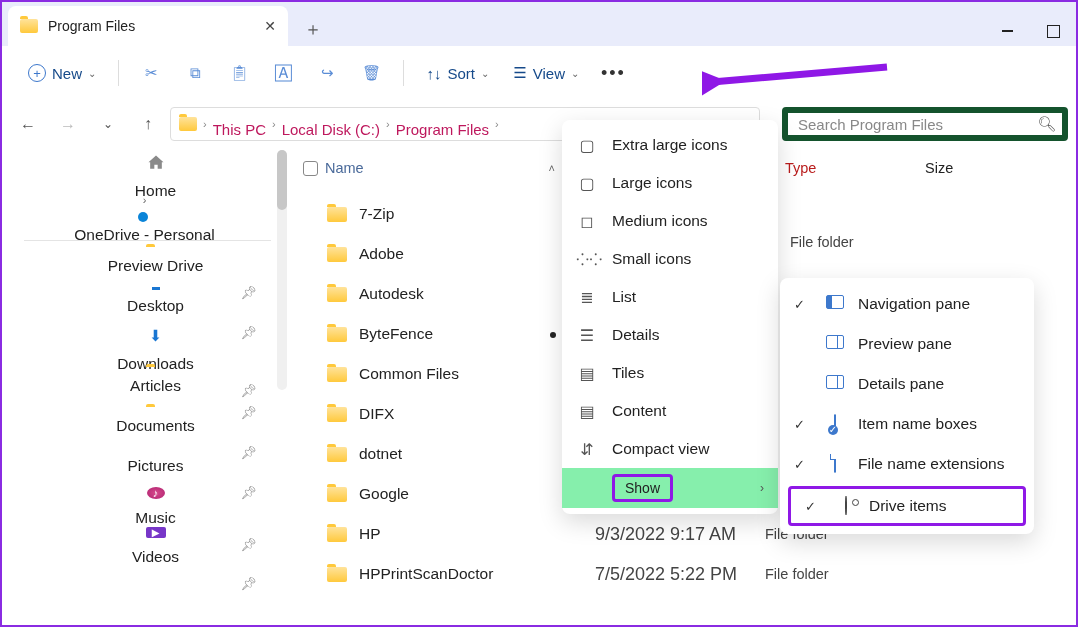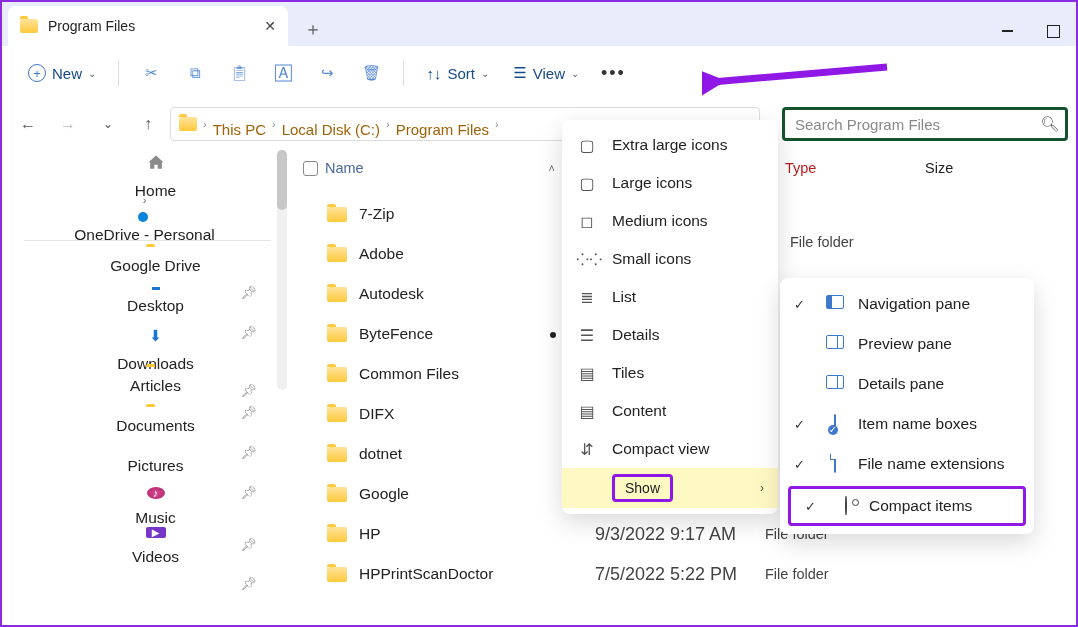--- a/index.html
+++ b/index.html
@@ -19,23 +19,23 @@
   .tbtn { height:36px; padding:0 10px; display:flex; align-items:center; gap:6px; border-radius:4px; color:#164a8a; font-size:15px; }
   .tbtn.icon { color:#5b8dd6; width:40px; justify-content:center; padding:0; }
   .div { width:1px; height:26px; background:#ddd; margin:0 8px; }
   .chev { font-size:10px; color:#666; }
   .plus-circle { width:18px; height:18px; border:1.5px solid #3d78cc; border-radius:50%; display:flex; align-items:center; justify-content:center; font-size:13px; color:#3d78cc; line-height:1;}
   .more-dots { font-size:18px; letter-spacing:2px; color:#333; }
   
   .navrow { height:48px; display:flex; align-items:center; padding:0 8px; gap:4px; }
   .navbtn { width:36px; height:36px; display:flex; align-items:center; justify-content:center; color:#555; font-size:16px; }
   .breadcrumb { flex:0 0 auto; height:34px; border:1px solid #ddd; border-radius:4px; display:flex; align-items:center; padding:0 8px; gap:6px; width:590px; }
-  .bc { display:flex; align-items:center; gap:6px; color:#a16207; font-size:15px;margin-top:10px;}
+  .bc { display:flex; align-items:center; gap:6px; color:#be185d; font-size:15px;margin-top:10px;}
   .bc-sep { color:#888; font-size:11px; }
-  .searchbox { margin-left:18px; flex:1; height:34px; border:3px solid #14532d; border-radius:4px; padding:0 10px; color:#888; display:flex; align-items:center; font-size:15px; position:relative;}
+  .searchbox { margin-left:18px; flex:1; height:34px; border:6px solid #14532d; border-radius:4px; padding:0 10px; color:#888; display:flex; align-items:center; font-size:15px; position:relative;}
   .searchbox .mag { position:absolute; right:0; top:0; bottom:0; width:30px; display:flex; align-items:center; justify-content:center; color:#555;}
   
   .body { display:flex; height:480px; }
   .sidebar { width:285px; border-right:none; position:relative; padding:6px 0 0 0;}
   .sb-scroll-track { position:absolute; right:0; top:2px; width:10px; height:240px; background:#f0f0f0; border-radius:5px;}
   .sb-scroll-thumb { position:absolute; right:0; top:2px; width:10px; height:60px; background:#c7c7c7; border-radius:5px;}
   .sb-item { height:40px; display:flex; align-items:center; gap:10px; padding:0 10px 0 32px; font-size:15.5px; color:#222;flex-direction:column;}
   .sb-item.exp { padding-left:10px; }
   .sb-exp { font-size:11px; color:#666; width:14px; text-align:center;}
   .sb-item .pin { margin-left:auto; color:#888; font-size:13px; margin-right:20px;}
@@ -65,21 +65,21 @@
   .frow{height:40px; display:flex; align-items:center; padding-left:40px; font-size:15.5px;}
   .frow .fname{width:268px; display:flex; align-items:center; gap:12px;}
   .frow .fdate{width:170px; color:#444; font-size:18px;}
   .frow .ftype{width:140px; color:#444; font-size:14.5px;}
   
   .menu1 { position:absolute; left:560; top:118px; width:216px; background:#fff; border-radius:8px; box-shadow:0 8px 24px rgba(0,0,0,0.15); padding:6px 0; z-index:10;}
   .menu1 { left:560px; }
   .mrow{height:38px; display:flex; align-items:center; padding:0 14px 0 14px; gap:14px; font-size:15.5px;}
   .mrow .micon{width:22px; text-align:center; color:#555; font-size:16px;}
   .mrow .dot {position:absolute; left:-12px; width:6px; height:6px; background:#222; border-radius:50%;}
-  .show-row{height:40px; display:flex; align-items:center; background:#fef9c3; padding-left:14px; position:relative;}
+  .show-row{height:40px; display:flex; align-items:center; background:#86efac; padding-left:14px; position:relative;}
   .show-row .arrow-r{position:absolute; right:14px; color:#555; font-size:12px;}
   
   .menu2 { position:absolute; left:778px; top:276px; width:254px; background:#fff; border-radius:8px; box-shadow:0 8px 24px rgba(0,0,0,0.15); padding:6px 0; z-index:11;}
   .m2row{height:40px; display:flex; align-items:center; padding:0 14px; gap:12px; font-size:15.5px;}
   .m2row .check{width:18px; color:#333; font-size:13px;}
   .m2row .m2icon{width:22px; text-align:center; color:#555; font-size:16px;}
   .m2row.boxed{border:3.5px solid #8f18e6; border-radius:4px; margin:2px 8px;}
   
   .arrow-anno{position:absolute; left:700px; top:60px; z-index:20;}
   .arrow-anno svg{width:190px; height:80px;}
@@ -173,21 +173,21 @@
       <span>Home</span>
     </div>
     <div class="sb-item exp">
       <span class="sb-exp">›</span>
       <span class="onedrive-icon"></span>
       <span>OneDrive - Personal</span>
     </div>
     <div class="sb-sep"></div>
     <div class="sb-item">
         <span class="folder-mini"></span>
-        <span>Google Drive</span>
+        <span>Preview Drive</span>
         <span class="pin">📌︎</span>
       </div>
     <div class="sb-item">
         <span class="desktop-icon"></span>
         <span>Desktop</span>
         <span class="pin">📌︎</span>
       </div>
     <div class="sb-item">
         <span class="dl-icon">⬇</span>
         <span>Downloads</span>
@@ -386,21 +386,21 @@
       <span>Item name boxes</span>
     </div>
   <div class="m2row">
       <span class="check">✓</span>
       <span class="m2icon"><span class="fileicon"></span></span>
       <span>File name extensions</span>
     </div>
   <div class="m2row boxed">
       <span class="check">✓</span>
       <span class="m2icon"><span class="eyeicon"></span></span>
-      <span>Compact items</span>
+      <span>Drive items</span>
     </div>
 </div>
 
 <div class="arrow-anno">
   <svg viewBox="0 0 190 80">
       <defs>
         <marker id="ah" markerWidth="8" markerHeight="8" refX="2" refY="4" orient="auto">
           <path d="M8,0 L0,4 L8,8 Z" fill="#8f18e6"></path>
         </marker>
       </defs>

